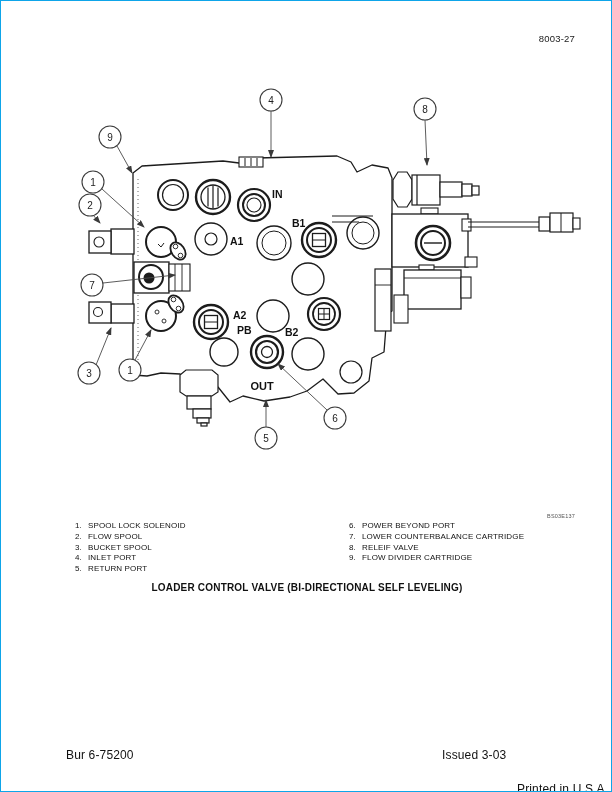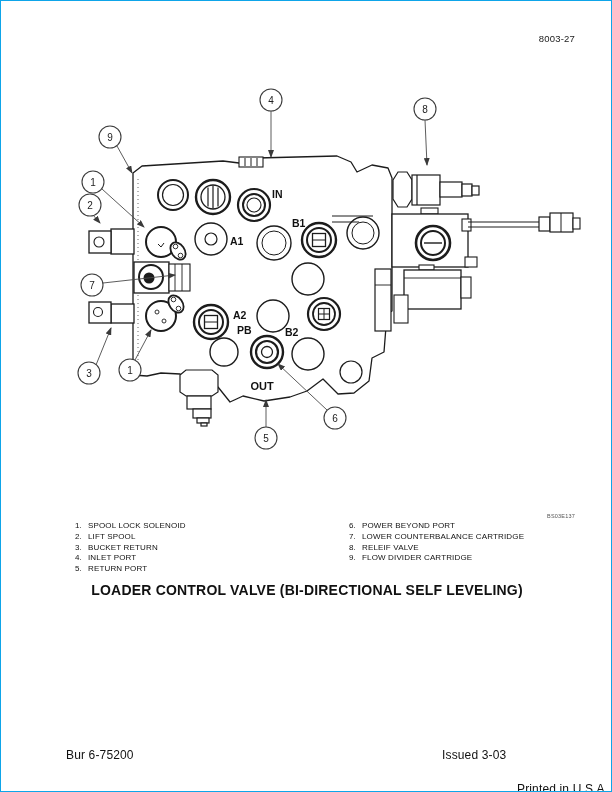--- a/index.html
+++ b/index.html
@@ -18,21 +18,21 @@
     font-size:5.5px; color:#545454; letter-spacing:.2px;
   }
   .legend { position:absolute; top:520px; left:0; width:612px; font-size:8px; color:#111; }
   .legend .col { position:absolute; top:0; }
   .legend .col-left  { left:74px; }
   .legend .col-right { left:348px; }
   .legend-item { display:flex; line-height:10.8px; letter-spacing:.15px; }
   .legend-item .num { width:13px; flex:none; }
   .caption {
     position:absolute; top:581px; left:0; width:612px; text-align:center;
-    font-size:14px; font-weight:bold; letter-spacing:.2px; color:#111;
+    font-size:10px; font-weight:bold; letter-spacing:.2px; color:#111;
   }
   .footer span { position:absolute; font-size:12px; color:#111; letter-spacing:.15px; }
   .footer .f-left    { left:65px;  top:747px; }
   .footer .f-issued  { left:441px; top:747px; }
   .footer .f-printed { left:516px; top:781px; }
   text.port-label { font-family:"Liberation Sans",sans-serif; font-weight:bold; font-size:10.5px; fill:#111; }
   text.balloon-num { font-family:"Liberation Sans",sans-serif; font-size:10px; fill:#222; }
 </style>
 </head>
 <body>
@@ -245,25 +245,25 @@
   <div class="fig-id">BS03E137</div>
 
   <div class="legend">
     <div class="col col-left">
       <div class="legend-item">
         <span class="num">1.</span>
         <span>SPOOL LOCK SOLENOID</span>
       </div>
       <div class="legend-item">
         <span class="num">2.</span>
-        <span>LIFT SPOOL</span>
+        <span>FLOW SPOOL</span>
       </div>
       <div class="legend-item">
         <span class="num">3.</span>
-        <span>BUCKET RETURN</span>
+        <span>BUCKET SPOOL</span>
       </div>
       <div class="legend-item">
         <span class="num">4.</span>
         <span>INLET PORT</span>
       </div>
       <div class="legend-item">
         <span class="num">5.</span>
         <span>RETURN PORT</span>
       </div>
     </div>

